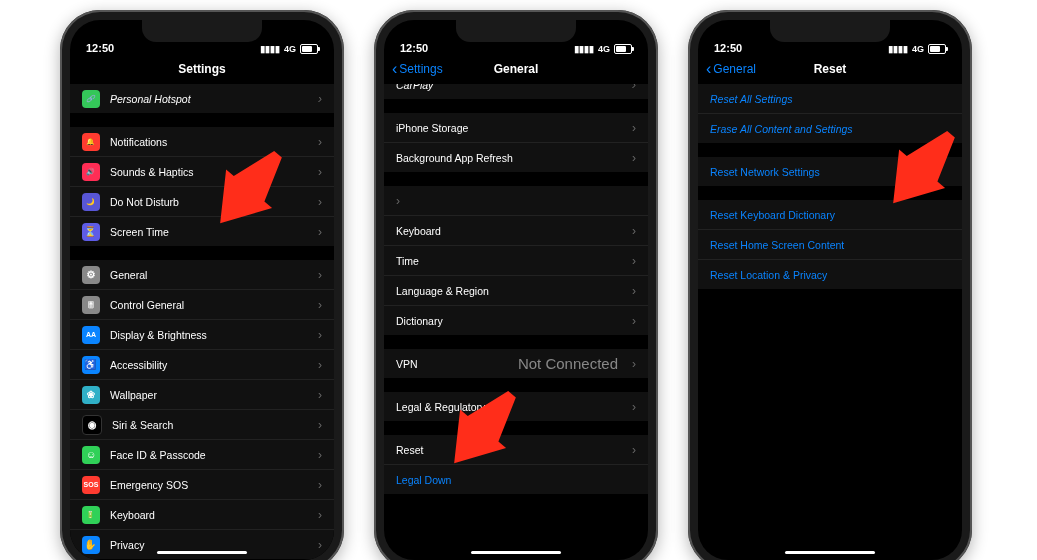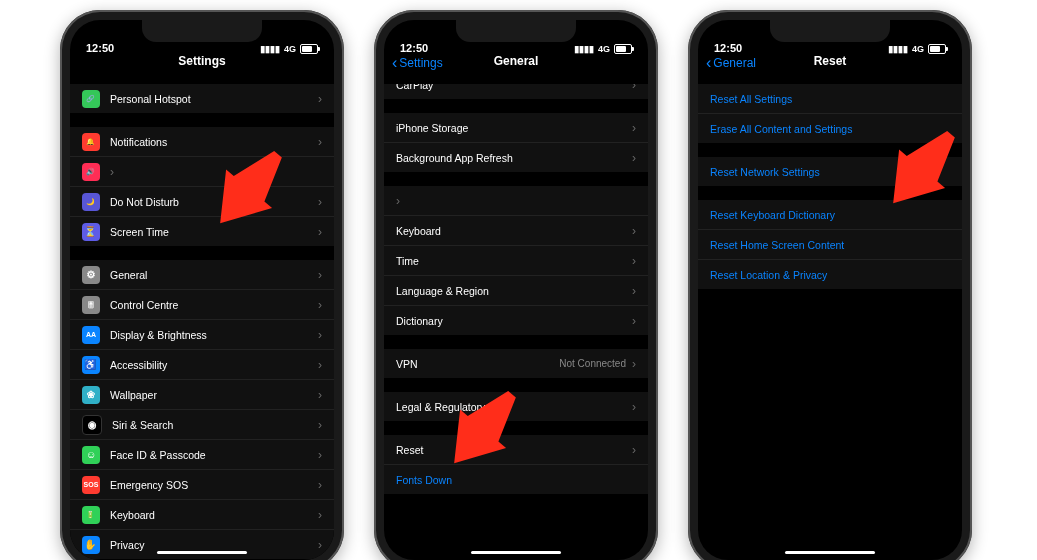--- a/index.html
+++ b/index.html
@@ -2,32 +2,32 @@
 <html><head>
 <meta charset="utf-8">
 <style>
   body{margin:0;background:#fff;font-family:-apple-system,Helvetica,Arial,sans-serif;width:1037px;height:560px;overflow:hidden;}
   .stage{display:flex;gap:30px;padding:10px 60px;}
   .phone{width:264px;height:540px;background:#1a1a1a;border-radius:40px;padding:10px;box-shadow:inset 0 0 0 2px #555,0 4px 16px rgba(0,0,0,.3);position:relative;}
   .screen{width:100%;height:100%;background:#000;border-radius:30px;overflow:hidden;position:relative;}
   .notch{position:absolute;top:0;left:50%;transform:translateX(-50%);width:120px;height:22px;background:#1a1a1a;border-radius:0 0 14px 14px;z-index:10;}
   .status-bar{height:30px;display:flex;justify-content:space-between;align-items:flex-end;padding:4px 16px 0;color:#fff;font-size:11px;font-weight:600;}
   .status-right{display:flex;align-items:center;gap:4px;font-size:9px;}
-  .nav{height:30px;display:flex;align-items:flex-start;justify-content:center;position:relative;color:#fff;font-size:12px;font-weight:600;padding:0 8px;}
+  .nav{height:30px;display:flex;align-items:center;justify-content:center;position:relative;color:#fff;font-size:12px;font-weight:600;padding:0 8px;}
   .back{position:absolute;left:8px;color:#0a84ff;font-size:12px;display:flex;align-items:center;font-weight:400;}
   .back .chev{font-size:16px;margin-right:2px;font-weight:400;}
   .list{overflow:hidden;}
   .group{margin-top:14px;background:#111;}
-  .group:first-child{margin-top:0;}
+  .group:first-child{margin-top:0;font-style:italic;}
   .row{height:29px;display:flex;align-items:center;padding:0 12px;border-bottom:1px solid #222;color:#fff;font-size:10.5px;position:relative;}
   .row:last-child{border-bottom:none;}
   .icon{width:18px;height:18px;border-radius:4px;margin-right:10px;display:flex;align-items:center;justify-content:center;font-size:10px;color:#fff;flex-shrink:0;}
   .label{flex:1;white-space:nowrap;overflow:hidden;}
   .chevron{color:#666;font-size:12px;}
-  .detail{color:#888;font-size:10px;margin-right:6px;}
+  .detail{color:#888;font-size:15px;margin-right:14px;}
   .blue .label{color:#0a84ff;}
   .home-ind{position:absolute;bottom:6px;left:50%;transform:translateX(-50%);width:90px;height:3px;background:#fff;border-radius:2px;}
   
   .arrow{position:absolute;pointer-events:none;}
   
   .bg-green{background:#34c759;}.bg-red{background:#ff3b30;}.bg-fuchsia{background:#ff2d55;}
   .bg-purple{background:#5856d6;}.bg-indigo{background:#5e5ce6;}.bg-gray{background:#888;}
   .bg-blue{background:#0a84ff;}.bg-teal{background:#30b0c7;}.bg-black{background:#000;border:1px solid #333;}
   .bg-green2{background:#30d158;}
   .batt{display:inline-block;width:16px;height:8px;border:1px solid #fff;border-radius:2px;position:relative;}
@@ -62,20 +62,21 @@
             </div>
           </div>
           <div class="group">
             <div class="row ">
               <span class="icon bg-red" style="font-size:7px;font-weight:600;">🔔</span>
               <span class="label">Notifications</span>
               <span class="chevron">›</span>
             </div>
             <div class="row ">
               <span class="icon bg-fuchsia" style="font-size:7px;font-weight:600;">🔊</span>
+              <span class="label">Sounds &amp; Haptics</span>
               <span class="chevron">›</span>
             </div>
             <div class="row ">
               <span class="icon bg-purple" style="font-size:7px;font-weight:600;">🌙</span>
               <span class="label">Do Not Disturb</span>
               <span class="chevron">›</span>
             </div>
             <div class="row ">
               <span class="icon bg-indigo" style="font-size:10px;font-weight:600;">⏳</span>
               <span class="label">Screen Time</span>
@@ -83,21 +84,21 @@
             </div>
           </div>
           <div class="group">
             <div class="row ">
               <span class="icon bg-gray" style="font-size:10px;font-weight:600;">⚙</span>
               <span class="label">General</span>
               <span class="chevron">›</span>
             </div>
             <div class="row ">
               <span class="icon bg-gray" style="font-size:7px;font-weight:600;">🎚</span>
-              <span class="label">Control Centre</span>
+              <span class="label">Control General</span>
               <span class="chevron">›</span>
             </div>
             <div class="row ">
               <span class="icon bg-blue" style="font-size:7px;font-weight:600;">AA</span>
               <span class="label">Display &amp; Brightness</span>
               <span class="chevron">›</span>
             </div>
             <div class="row ">
               <span class="icon bg-blue" style="font-size:10px;font-weight:600;">♿</span>
               <span class="label">Accessibility</span>
@@ -211,21 +212,21 @@
               <span class="label">Legal &amp; Regulatory</span>
               <span class="chevron">›</span>
             </div>
           </div>
           <div class="group">
             <div class="row ">
               <span class="label">Reset</span>
               <span class="chevron">›</span>
             </div>
             <div class="row blue">
-              <span class="label">Fonts Down</span>
+              <span class="label">Legal Down</span>
             </div>
           </div>
         </div>
         <div class="home-ind"></div>
         <svg class="arrow" style="left:30px;top:370px;" width="110" height="80">
       <g transform="rotate(130 55 40)">
         <polygon points="0,25 45,10 45,0 90,30 45,60 45,50 0,35" fill="#ff2d1a"></polygon>
       </g>
         </svg>
       </div>

